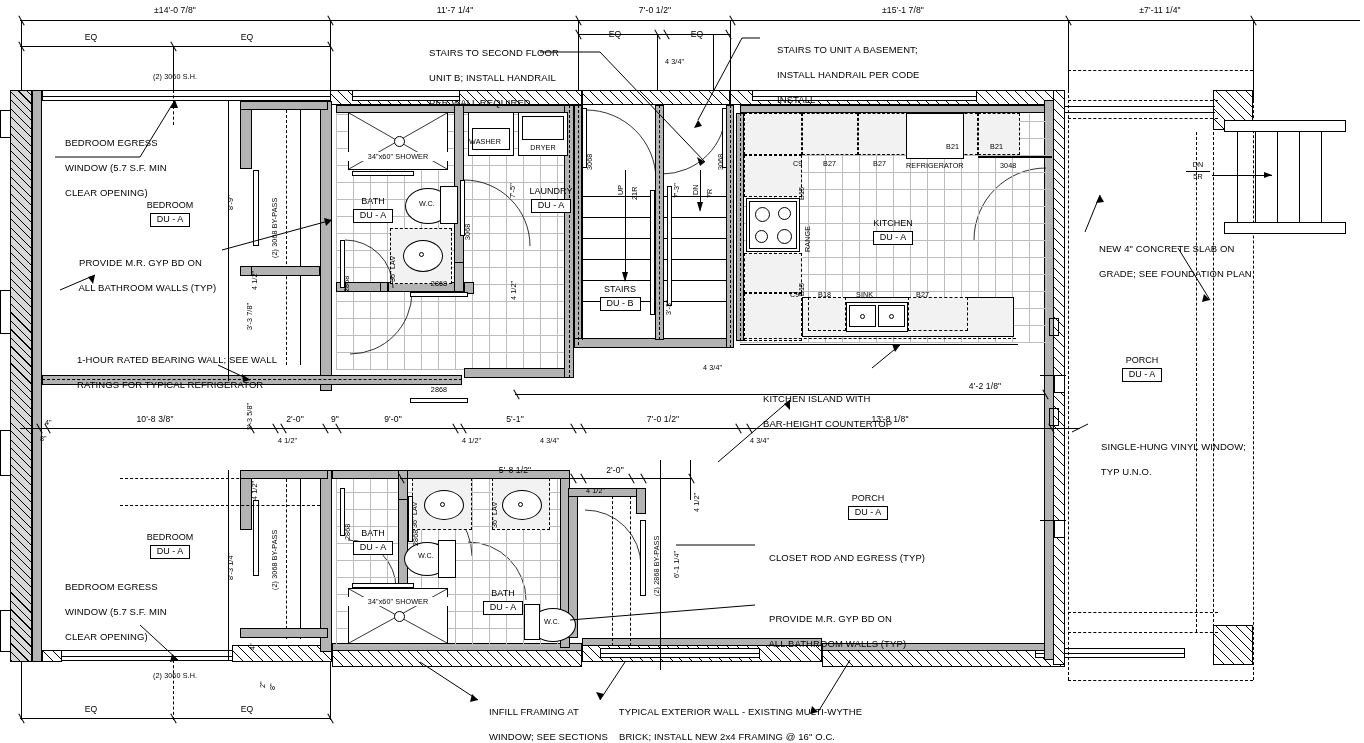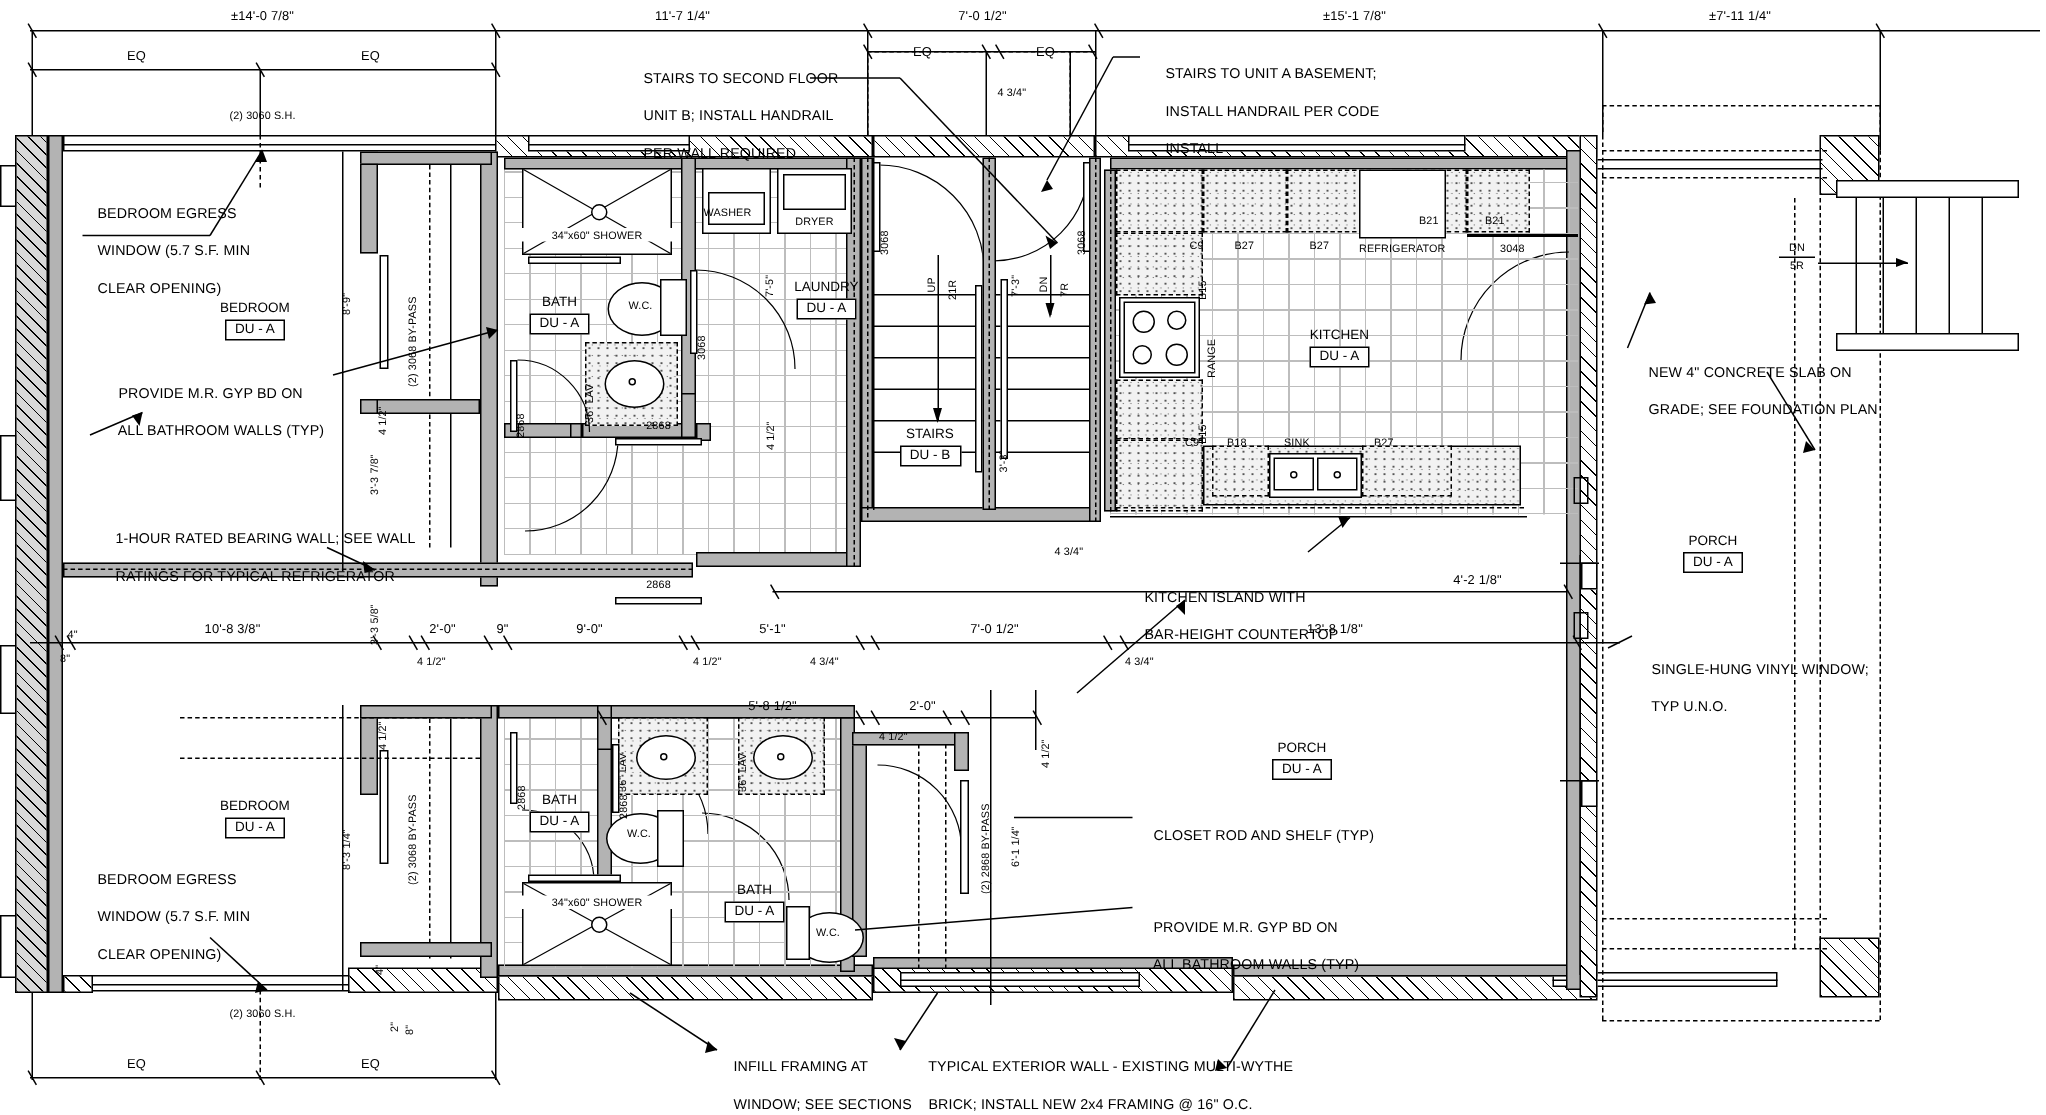--- a/index.html
+++ b/index.html
@@ -617,21 +617,21 @@
     <span>BAR-HEIGHT COUNTERTOP</span>
   </div>
 
 
   <div class="txt" style="left:1090px;top:428px;">
     <span>SINGLE-HUNG VINYL WINDOW;</span><br>
     <span>TYP U.N.O.</span>
   </div>
 
   <div class="txt" style="left:758px;top:539px;">
-    <span>CLOSET ROD AND SHELF (TYP)</span>
+    <span>CLOSET ROD AND EGRESS (TYP)</span>
   </div>
 
   <div class="txt" style="left:758px;top:600px;">
     <span>PROVIDE M.R. GYP BD ON</span><br>
     <span>ALL BATHROOM WALLS (TYP)</span>
   </div>
 
   <div class="txt" style="left:478px;top:693px;">
     <span>INFILL FRAMING AT</span><br>
     <span>WINDOW; SEE SECTIONS</span>

